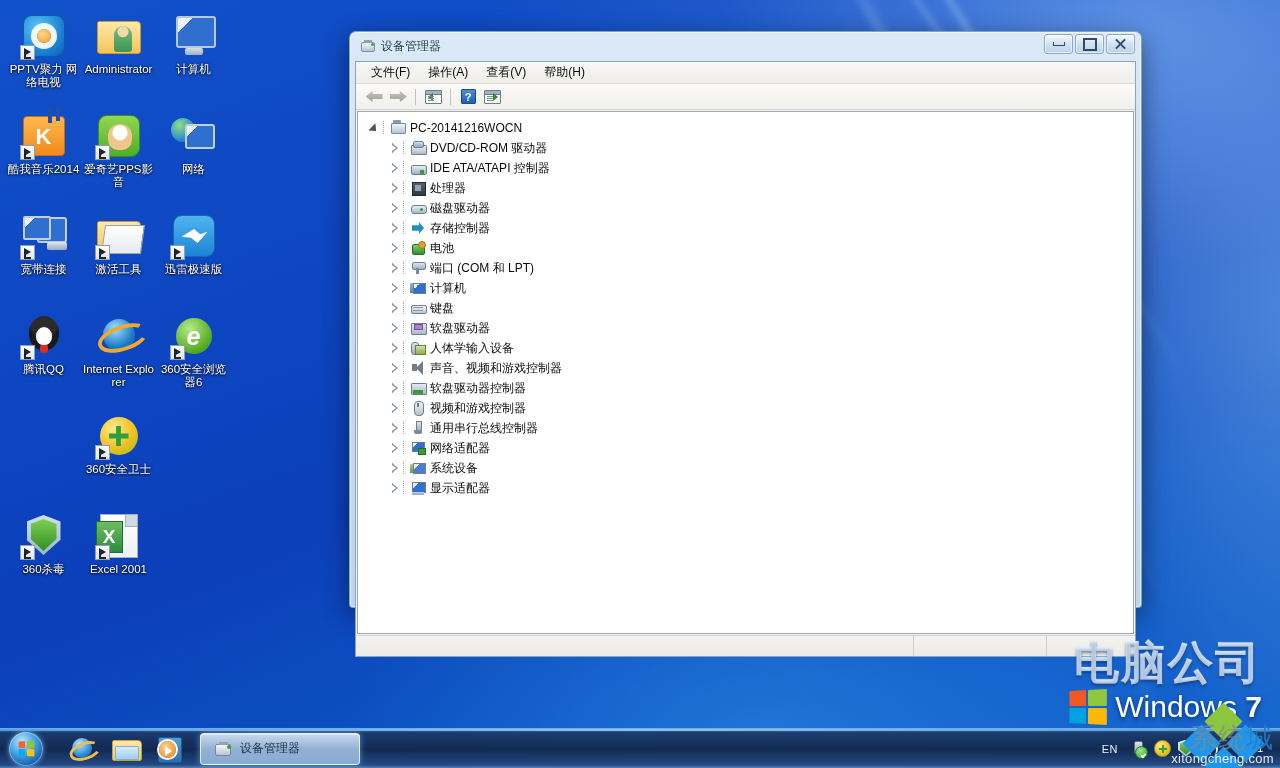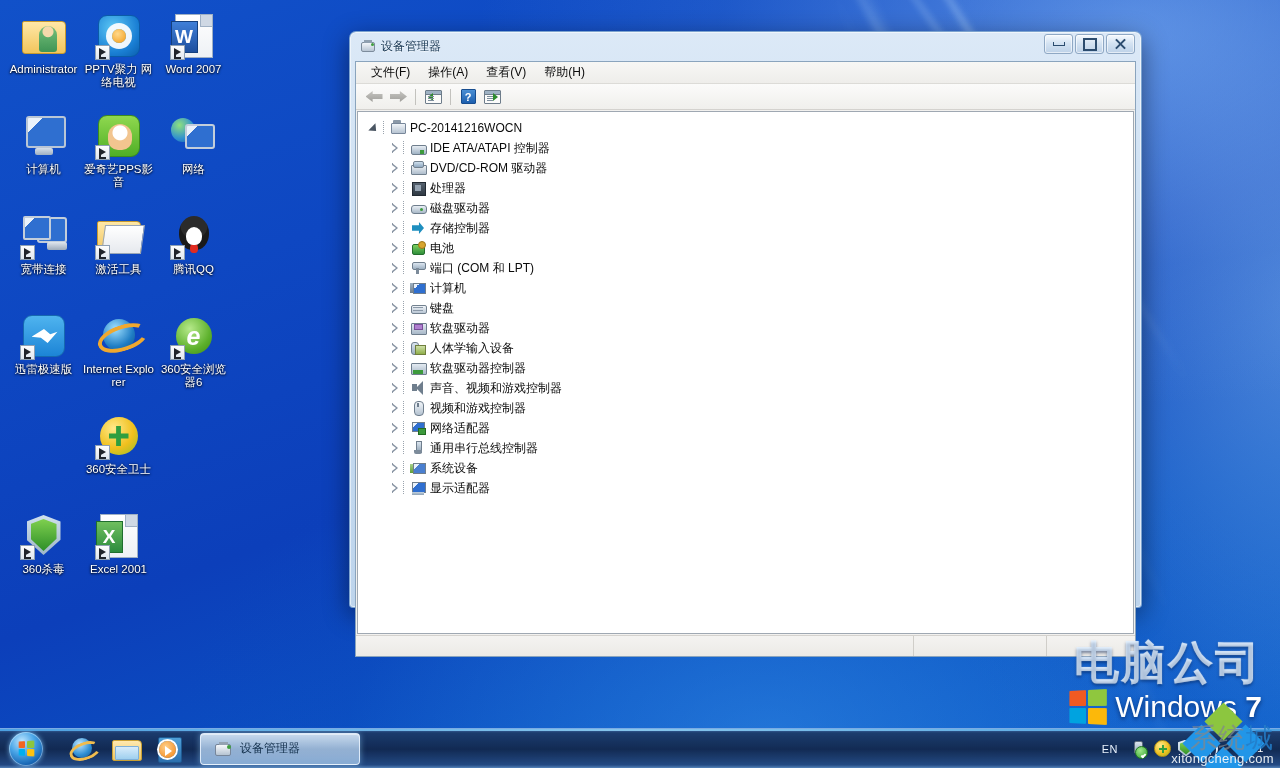--- a/index.html
+++ b/index.html
@@ -749,43 +749,43 @@
   <span class="streak s2"></span>
   <span class="streak s3"></span>
   <span class="streak s4"></span>
   <span class="streak s5"></span>
   <span class="streak s6"></span>
 </div>
 
 <div id="icon-grid">
     <div class="dicon">
       <div class="glyph">
-        <span class="ic-folder-user"></span>
-      </div>
-      <div class="dlabel">Administrator</div>
-    </div>
-    <div class="dicon">
-      <div class="glyph">
         <span class="ic-pptv"></span>
         <span class="shortcut-arrow"></span>
       </div>
       <div class="dlabel">PPTV聚力 网络电视</div>
     </div>
     <div class="dicon">
       <div class="glyph">
-        <span class="ic-word"></span>
+        <span class="ic-folder-user"></span>
+      </div>
+      <div class="dlabel">Administrator</div>
+    </div>
+    <div class="dicon">
+      <div class="glyph">
+        <span class="ic-monitor"></span>
+      </div>
+      <div class="dlabel">计算机</div>
+    </div>
+    <div class="dicon">
+      <div class="glyph">
+        <span class="ic-kuwo"></span>
         <span class="shortcut-arrow"></span>
       </div>
-      <div class="dlabel">Word 2007</div>
-    </div>
-    <div class="dicon">
-      <div class="glyph">
-        <span class="ic-monitor"></span>
-      </div>
-      <div class="dlabel">计算机</div>
+      <div class="dlabel">酷我音乐2014</div>
     </div>
     <div class="dicon">
       <div class="glyph">
         <span class="ic-iqiyi"></span>
         <span class="shortcut-arrow"></span>
       </div>
       <div class="dlabel">爱奇艺PPS影音</div>
     </div>
     <div class="dicon">
       <div class="glyph">
@@ -802,31 +802,31 @@
     </div>
     <div class="dicon">
       <div class="glyph">
         <span class="ic-folder-open"></span>
         <span class="shortcut-arrow"></span>
       </div>
       <div class="dlabel">激活工具</div>
     </div>
     <div class="dicon">
       <div class="glyph">
+        <span class="ic-thunder"></span>
+        <span class="shortcut-arrow"></span>
+      </div>
+      <div class="dlabel">迅雷极速版</div>
+    </div>
+    <div class="dicon">
+      <div class="glyph">
         <span class="ic-qq"></span>
         <span class="shortcut-arrow"></span>
       </div>
       <div class="dlabel">腾讯QQ</div>
-    </div>
-    <div class="dicon">
-      <div class="glyph">
-        <span class="ic-thunder"></span>
-        <span class="shortcut-arrow"></span>
-      </div>
-      <div class="dlabel">迅雷极速版</div>
     </div>
     <div class="dicon">
       <div class="glyph">
         <span class="ic-ie"></span>
       </div>
       <div class="dlabel">Internet Explorer</div>
     </div>
     <div class="dicon">
       <div class="glyph">
         <span class="ic-360se"></span>
@@ -919,42 +919,42 @@
           <span class="nlabel">PC-20141216WOCN</span>
         </div>
         <div style="padding-left: 20px;">
           <div class="node">
             <span class="twisty collapsed">
               <i class="tw-out"></i>
               <i class="tw-in"></i>
             </span>
             <span class="dotted"></span>
             <span class="nicon">
+              <span class="gi gi-dvd"></span>
+            </span>
+            <span class="nlabel">DVD/CD-ROM 驱动器</span>
+          </div>
+          <div class="node">
+            <span class="twisty collapsed">
+              <i class="tw-out"></i>
+              <i class="tw-in"></i>
+            </span>
+            <span class="dotted"></span>
+            <span class="nicon">
               <span class="gi gi-ide"></span>
             </span>
             <span class="nlabel">IDE ATA/ATAPI 控制器</span>
           </div>
           <div class="node">
             <span class="twisty collapsed">
               <i class="tw-out"></i>
               <i class="tw-in"></i>
             </span>
             <span class="dotted"></span>
             <span class="nicon">
-              <span class="gi gi-dvd"></span>
-            </span>
-            <span class="nlabel">DVD/CD-ROM 驱动器</span>
-          </div>
-          <div class="node">
-            <span class="twisty collapsed">
-              <i class="tw-out"></i>
-              <i class="tw-in"></i>
-            </span>
-            <span class="dotted"></span>
-            <span class="nicon">
               <span class="gi gi-cpu"></span>
             </span>
             <span class="nlabel">处理器</span>
           </div>
           <div class="node">
             <span class="twisty collapsed">
               <i class="tw-out"></i>
               <i class="tw-in"></i>
             </span>
             <span class="dotted"></span>
@@ -1040,67 +1040,67 @@
             </span>
             <span class="nlabel">人体学输入设备</span>
           </div>
           <div class="node">
             <span class="twisty collapsed">
               <i class="tw-out"></i>
               <i class="tw-in"></i>
             </span>
             <span class="dotted"></span>
             <span class="nicon">
+              <span class="gi gi-sound"></span>
+            </span>
+            <span class="nlabel">声音、视频和游戏控制器</span>
+          </div>
+          <div class="node">
+            <span class="twisty collapsed">
+              <i class="tw-out"></i>
+              <i class="tw-in"></i>
+            </span>
+            <span class="dotted"></span>
+            <span class="nicon">
               <span class="gi gi-floppyc"></span>
             </span>
             <span class="nlabel">软盘驱动器控制器</span>
           </div>
           <div class="node">
             <span class="twisty collapsed">
               <i class="tw-out"></i>
               <i class="tw-in"></i>
             </span>
             <span class="dotted"></span>
             <span class="nicon">
-              <span class="gi gi-sound"></span>
-            </span>
-            <span class="nlabel">声音、视频和游戏控制器</span>
-          </div>
-          <div class="node">
-            <span class="twisty collapsed">
-              <i class="tw-out"></i>
-              <i class="tw-in"></i>
-            </span>
-            <span class="dotted"></span>
-            <span class="nicon">
               <span class="gi gi-mouse"></span>
             </span>
             <span class="nlabel">视频和游戏控制器</span>
           </div>
           <div class="node">
             <span class="twisty collapsed">
               <i class="tw-out"></i>
               <i class="tw-in"></i>
             </span>
             <span class="dotted"></span>
             <span class="nicon">
+              <span class="gi gi-usb"></span>
+            </span>
+            <span class="nlabel">通用串行总线控制器</span>
+          </div>
+          <div class="node">
+            <span class="twisty collapsed">
+              <i class="tw-out"></i>
+              <i class="tw-in"></i>
+            </span>
+            <span class="dotted"></span>
+            <span class="nicon">
               <span class="gi gi-net"></span>
             </span>
             <span class="nlabel">网络适配器</span>
-          </div>
-          <div class="node">
-            <span class="twisty collapsed">
-              <i class="tw-out"></i>
-              <i class="tw-in"></i>
-            </span>
-            <span class="dotted"></span>
-            <span class="nicon">
-              <span class="gi gi-usb"></span>
-            </span>
-            <span class="nlabel">通用串行总线控制器</span>
           </div>
           <div class="node">
             <span class="twisty collapsed">
               <i class="tw-out"></i>
               <i class="tw-in"></i>
             </span>
             <span class="dotted"></span>
             <span class="nicon">
               <span class="gi gi-sys"></span>
             </span>

